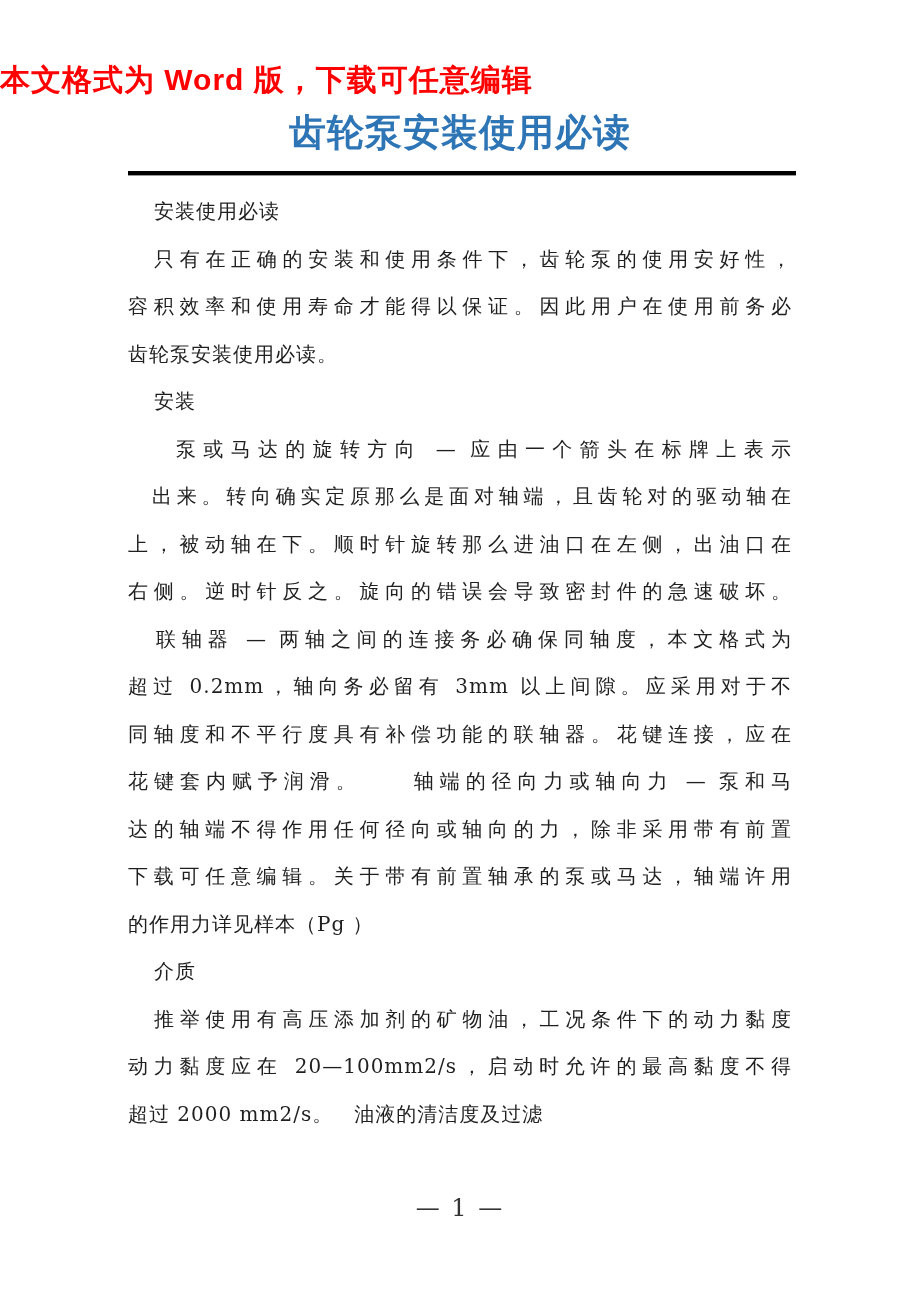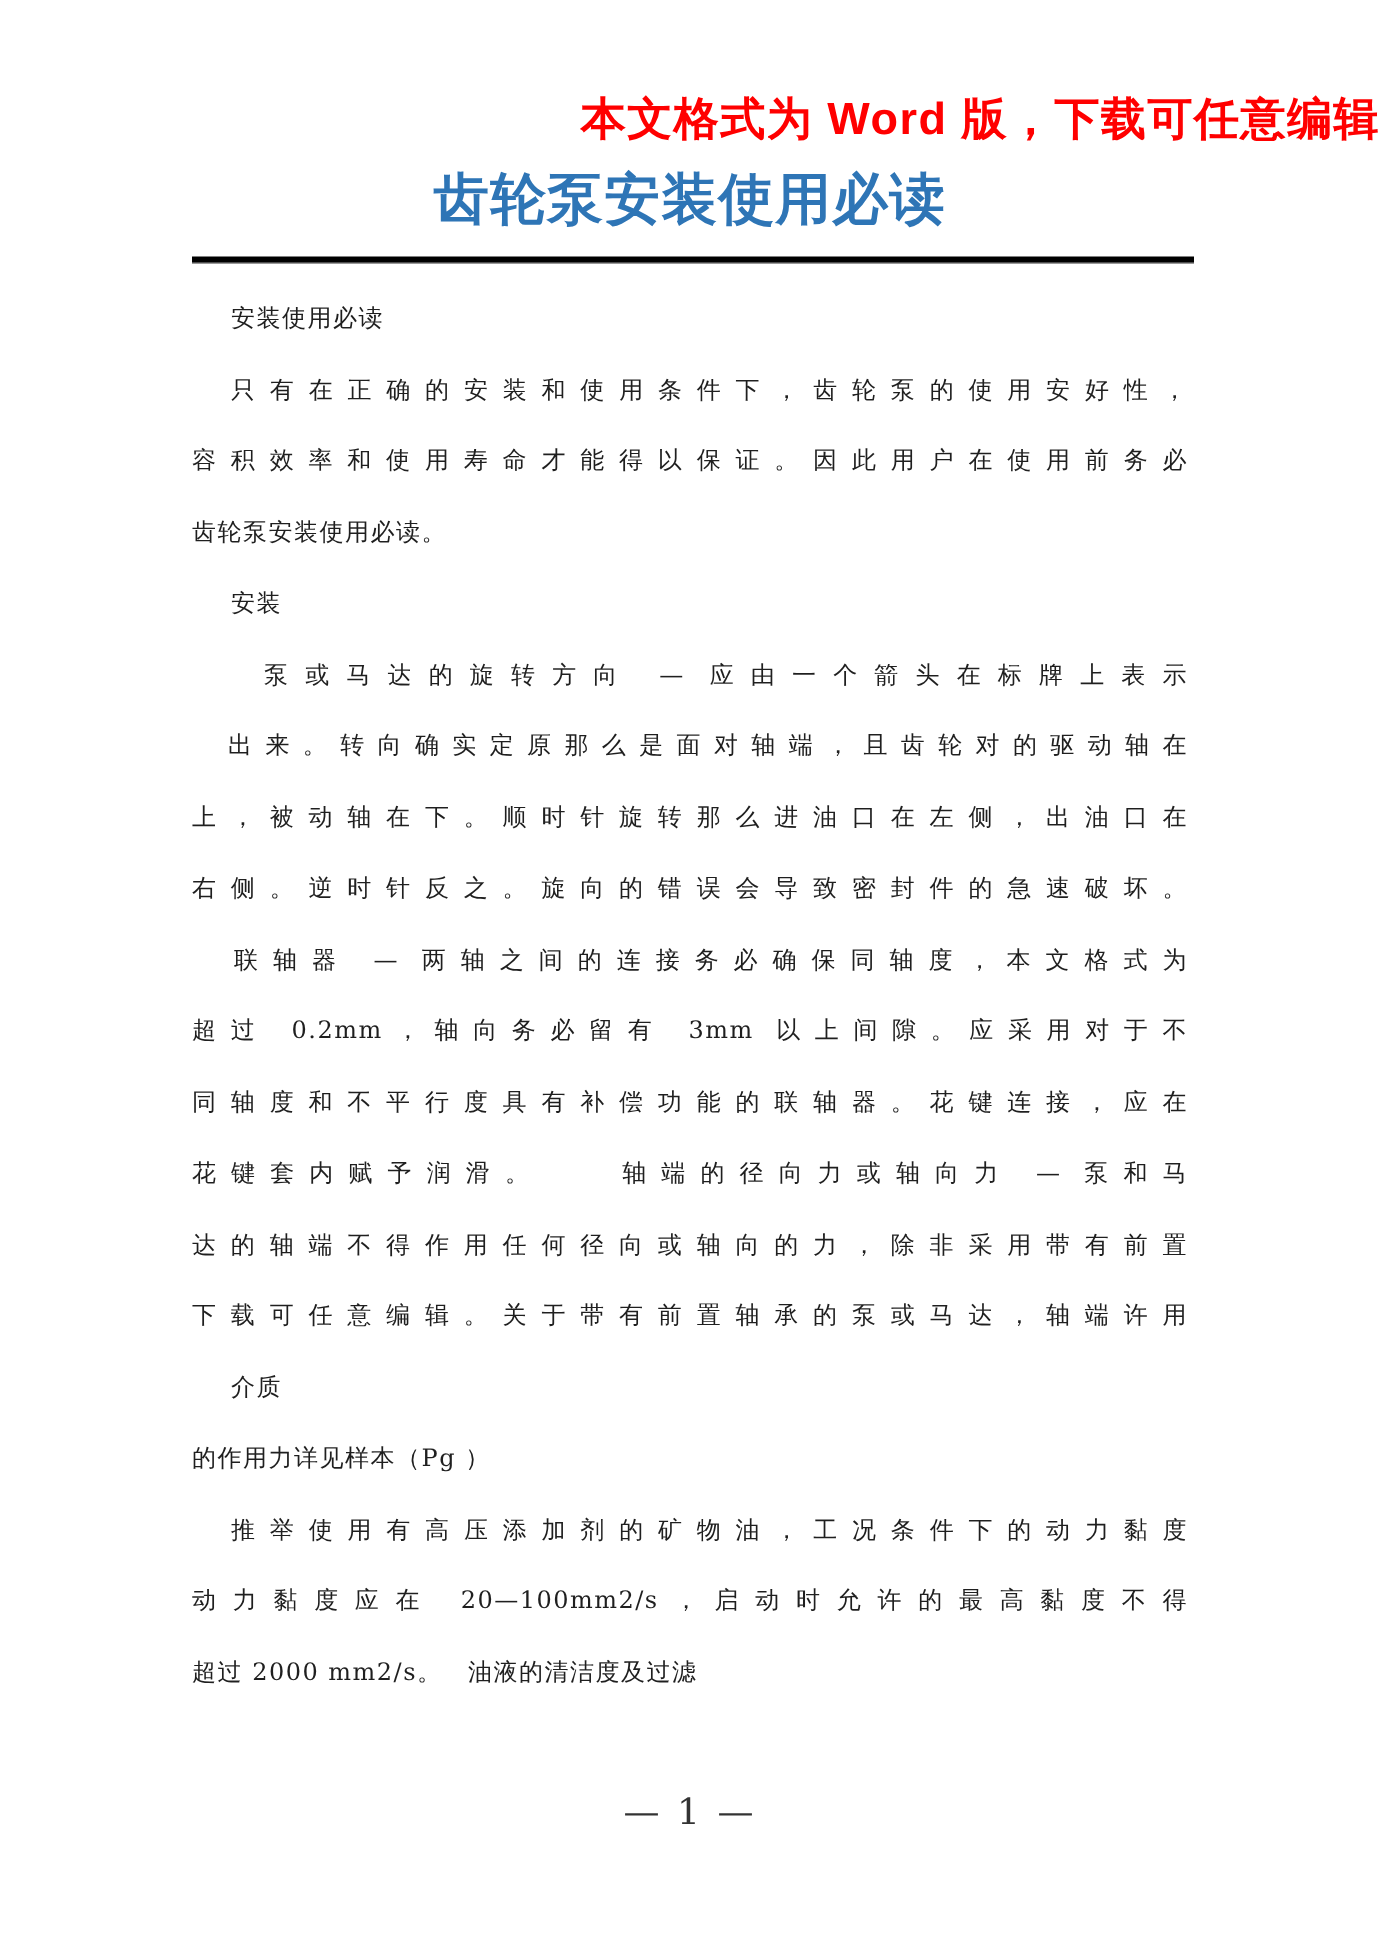--- a/index.html
+++ b/index.html
@@ -13,21 +13,21 @@
     height: 1302px;
     background: var(--c-page-bg, #ffffff);
     overflow: hidden;
     font-family: "DejaVu Serif", "Liberation Serif", serif;
   }
   .header-note {
     position: absolute;
     top: 58px;
     left: 0;
     width: 100%;
-    text-align: right;
+    text-align: left;
     font-family: "Liberation Sans", "DejaVu Sans", sans-serif;
     font-weight: bold;
     font-size: 30px;
     line-height: 44px;
     letter-spacing: 1px;
     color: var(--c-red, #ff0000);
   }
   .doc-title {
     position: absolute;
     top: 104px;
@@ -49,21 +49,21 @@
     width: 668px;
     height: 4px;
     background: var(--c-rule, #000000);
     border-bottom: 1px solid #999;
   }
   .body-text {
     position: absolute;
     top: 188px;
     left: 128px;
     width: 664px;
-    font-size: 16px;
+    font-size: 20px;
     line-height: 47.5px;
     letter-spacing: 1px;
     color: var(--c-body, #1f1f1f);
   }
   .body-line {
     height: 47.5px;
     text-align: justify;
   }
   .body-line.fill {
     text-align-last: justify;
@@ -101,21 +101,21 @@
       <div class="body-line fill" style="text-indent: 48px;">泵或马达的旋转方向 — 应由一个箭头在标牌上表示</div>
       <div class="body-line fill" style="text-indent: 0px; margin-left: 24px;">出来。转向确实定原那么是面对轴端，且齿轮对的驱动轴在</div>
       <div class="body-line fill" style="text-indent: 0px;">上，被动轴在下。顺时针旋转那么进油口在左侧，出油口在</div>
       <div class="body-line fill" style="text-indent: 0px;">右侧。逆时针反之。旋向的错误会导致密封件的急速破坏。</div>
       <div class="body-line fill" style="text-indent: 28px;">联轴器 — 两轴之间的连接务必确保同轴度，本文格式为</div>
       <div class="body-line fill" style="text-indent: 0px;">超过 0.2mm，轴向务必留有 3mm 以上间隙。应采用对于不</div>
       <div class="body-line fill" style="text-indent: 0px;">同轴度和不平行度具有补偿功能的联轴器。花键连接，应在</div>
       <div class="body-line fill" style="text-indent: 0px;">花键套内赋予润滑。　　轴端的径向力或轴向力 — 泵和马</div>
       <div class="body-line fill" style="text-indent: 0px;">达的轴端不得作用任何径向或轴向的力，除非采用带有前置</div>
       <div class="body-line fill" style="text-indent: 0px;">下载可任意编辑。关于带有前置轴承的泵或马达，轴端许用</div>
+      <div class="body-line" style="text-indent: 0px;">的作用力详见样本（Pg ）</div>
       <div class="body-line" style="text-indent: 26px;">介质</div>
-      <div class="body-line" style="text-indent: 0px;">的作用力详见样本（Pg ）</div>
       <div class="body-line fill" style="text-indent: 26px;">推举使用有高压添加剂的矿物油，工况条件下的动力黏度</div>
       <div class="body-line fill" style="text-indent: 0px;">动力黏度应在 20—100mm2/s，启动时允许的最高黏度不得</div>
       <div class="body-line" style="text-indent: 0px;">超过 2000 mm2/s。　油液的清洁度及过滤</div>
     </div>
 
   <div class="page-footer">— 1 —</div>
 </div>
 
 </body></html>

